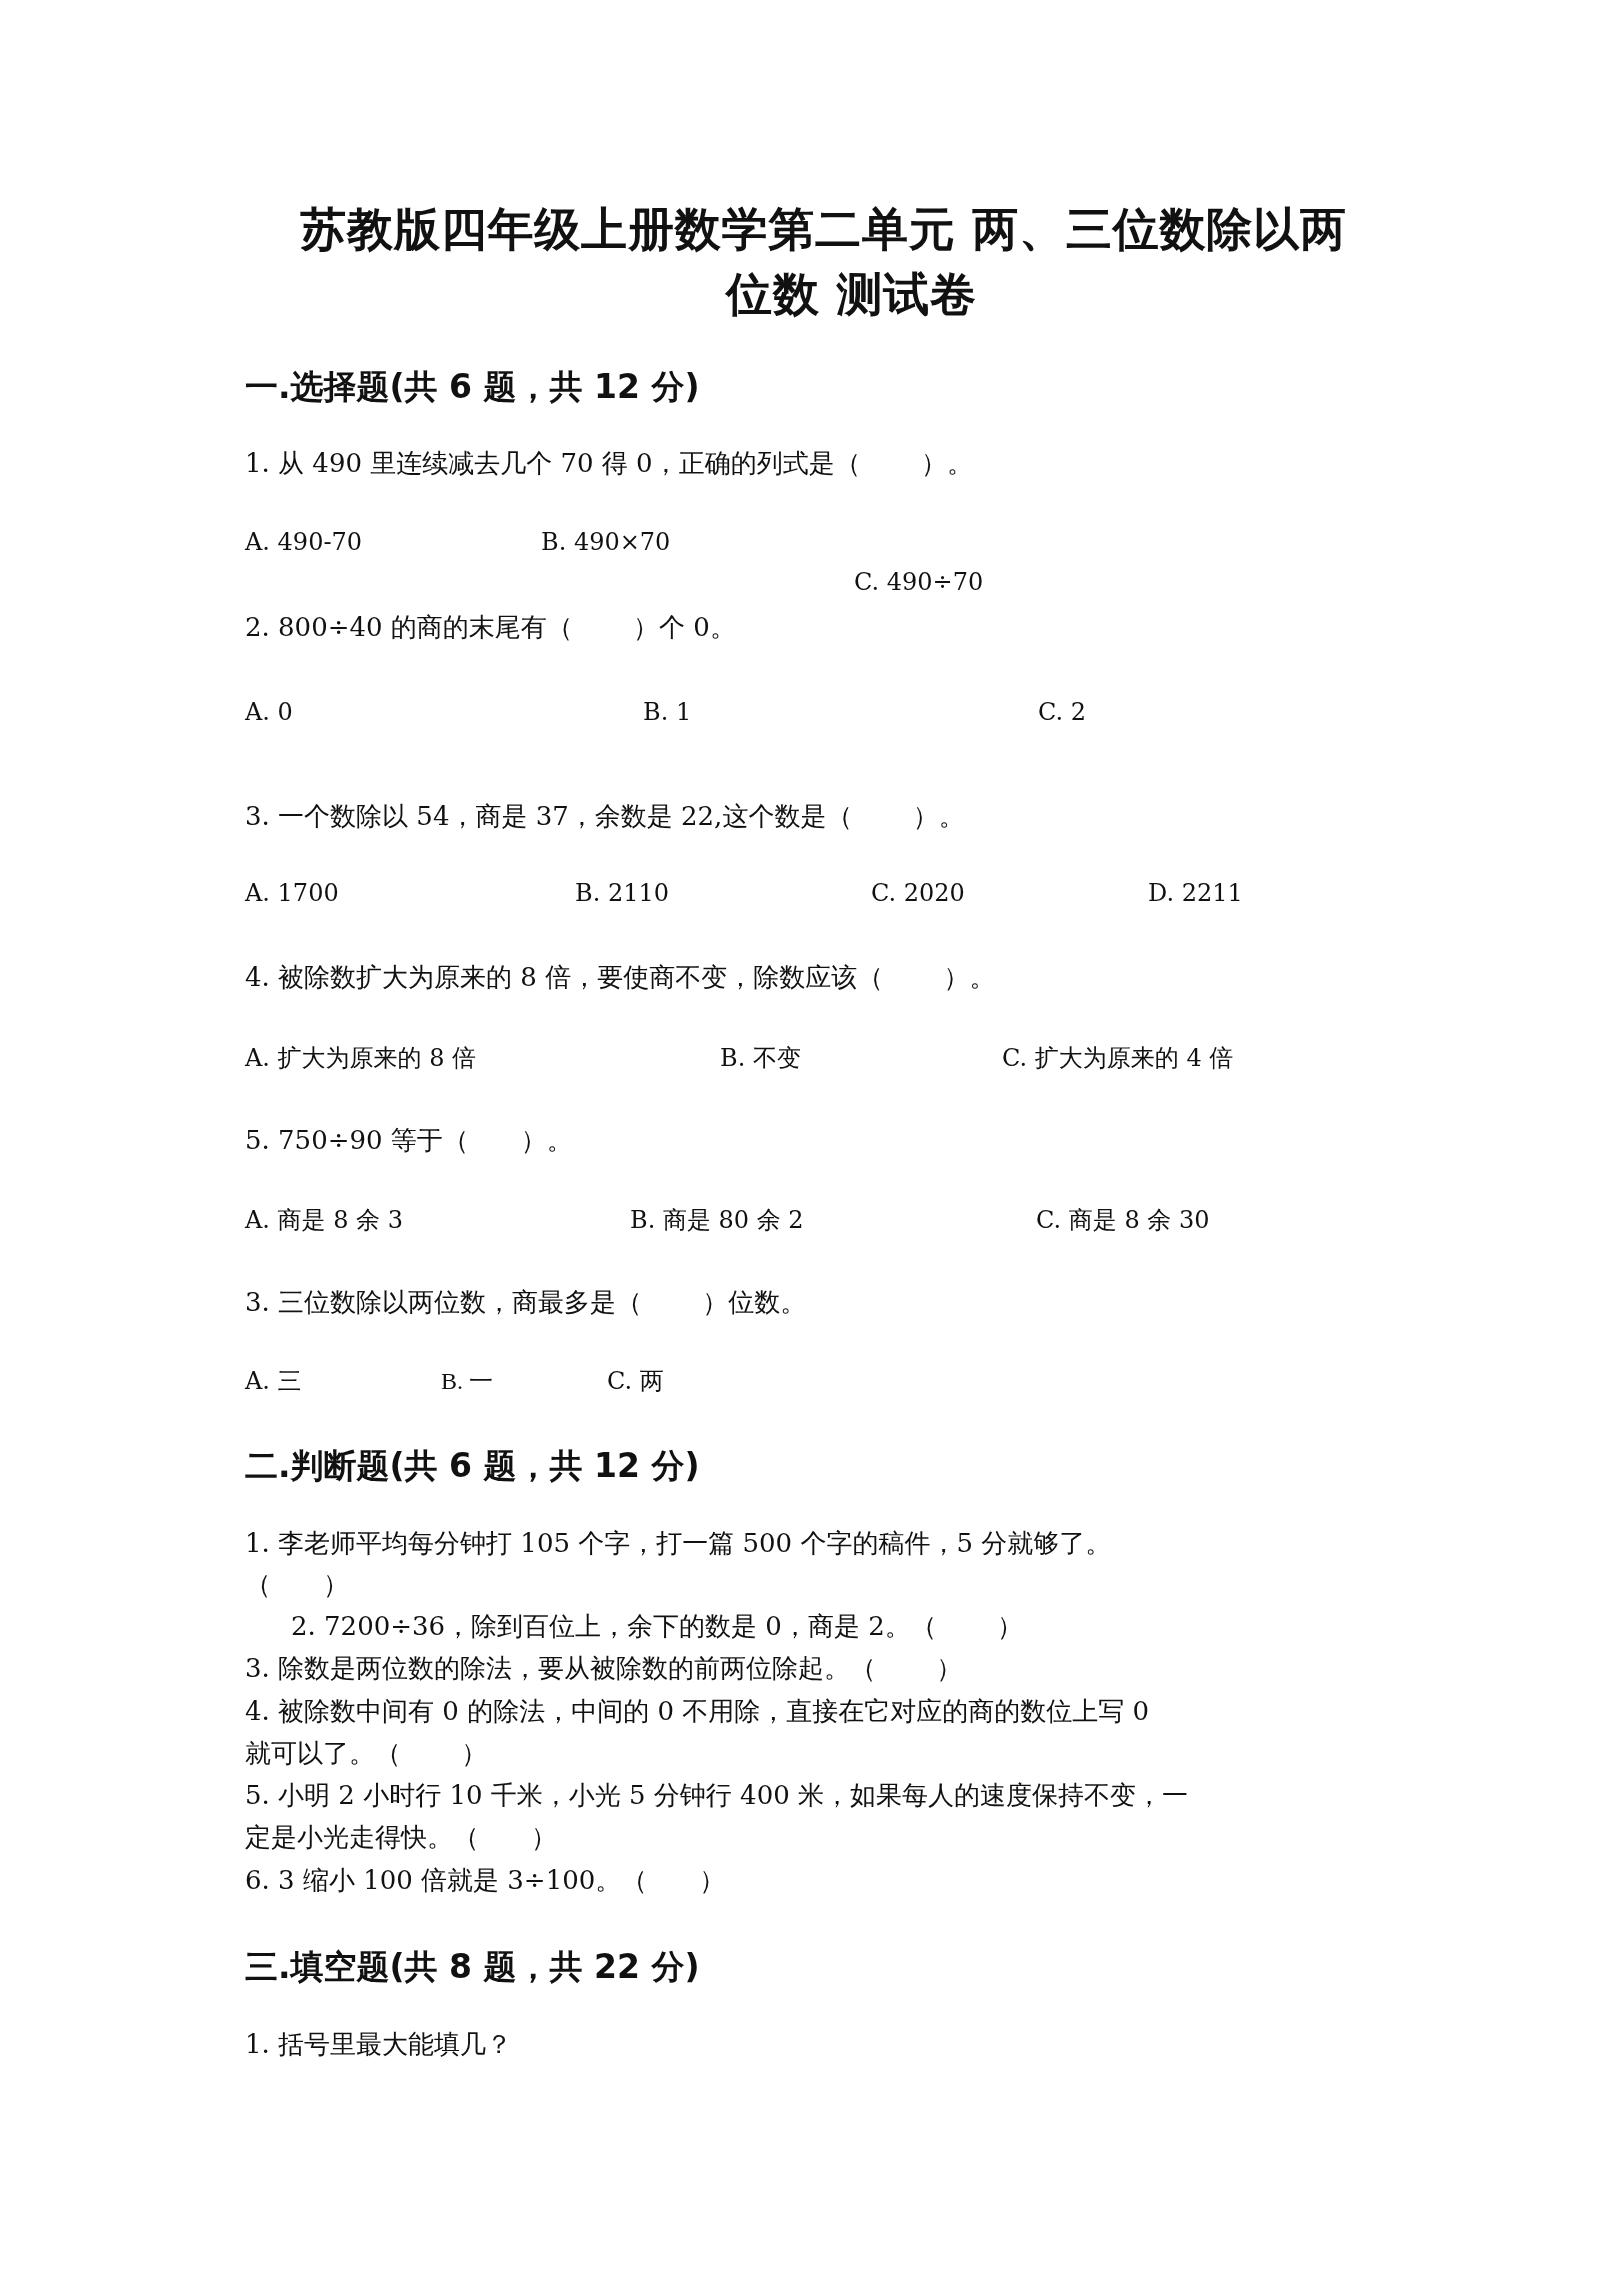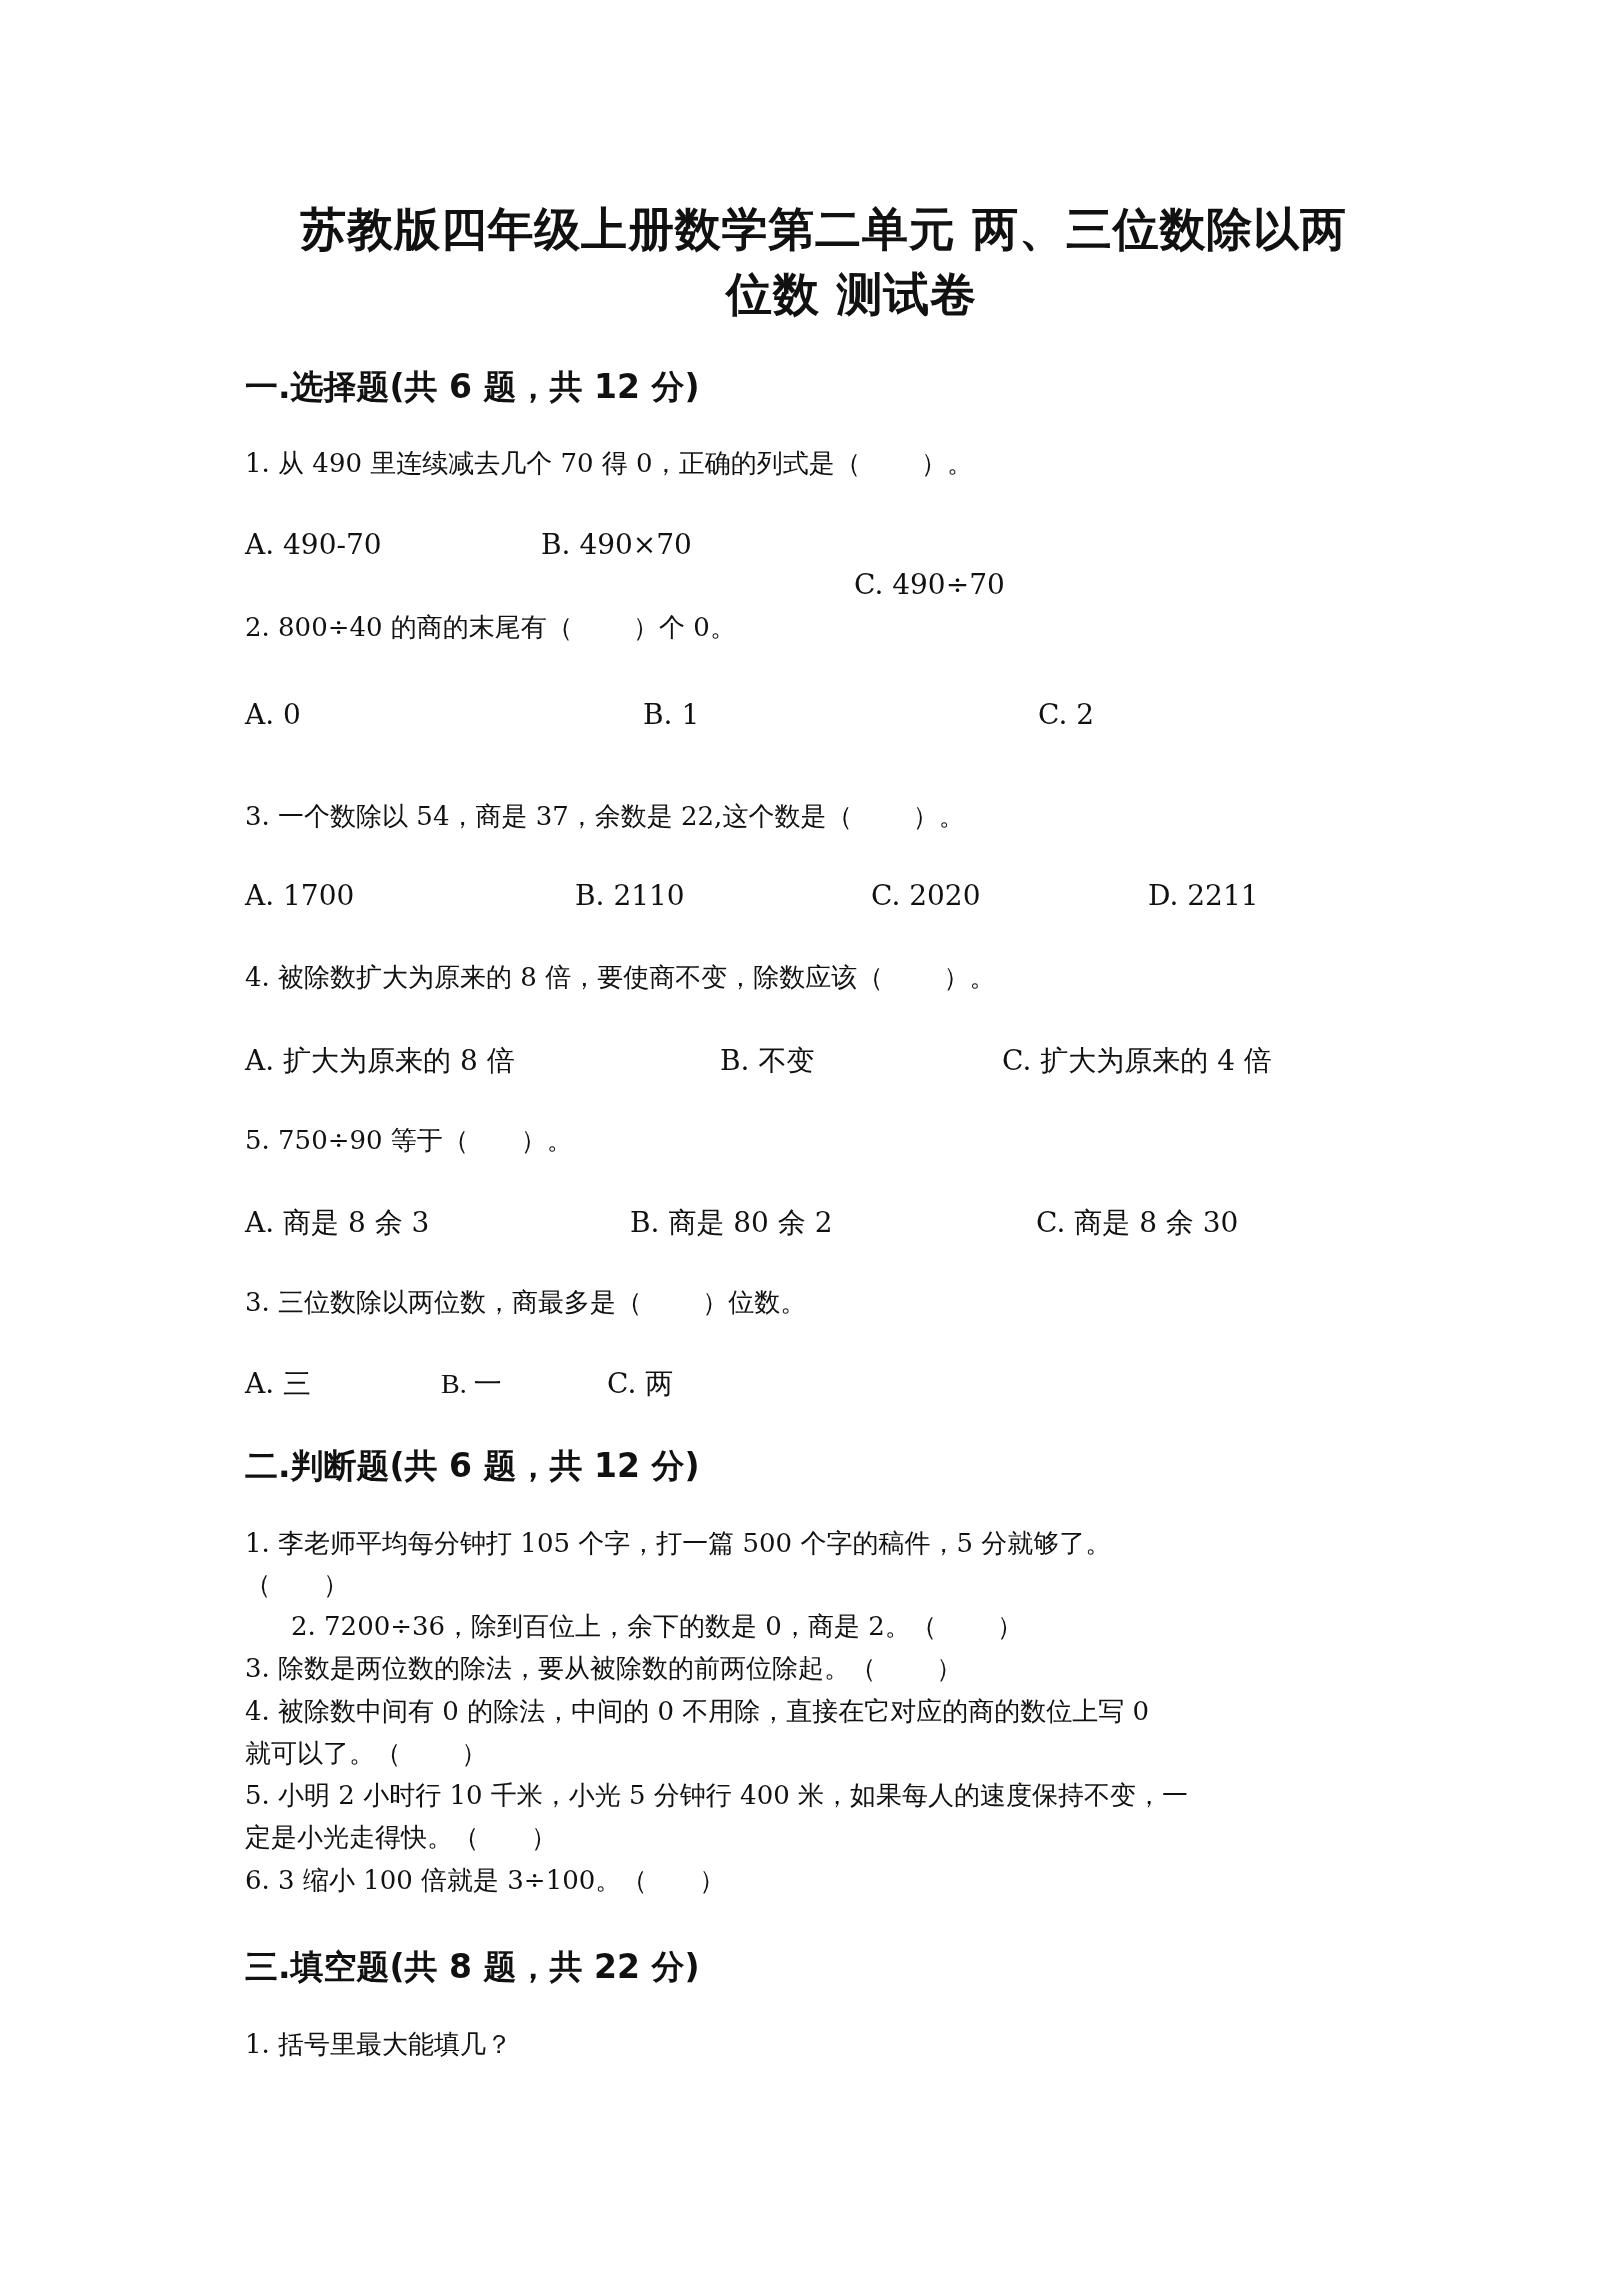--- a/index.html
+++ b/index.html
@@ -4,21 +4,21 @@
   <style>
     html, body { margin: 0; padding: 0; background: #ffffff; }
     body { width: 1623px; height: 2295px; position: relative; overflow: hidden;
            font-family: "DejaVu Serif", "Liberation Serif", serif; color: #111; }
     .abs { position: absolute; white-space: nowrap; }
     .title { font-family: "DejaVu Sans", "Liberation Sans", sans-serif; font-weight: bold;
              font-size: 46px; left: 12px; width: 1623px; text-align: center; letter-spacing: 0.8px; }
     .section { font-family: "DejaVu Sans", "Liberation Sans", sans-serif; font-weight: bold;
                font-size: 33px; left: 245px; }
     .q { font-size: 26px; left: 245px; }
-    .opt { font-size: 28px; }
+    .opt { font-size: 24px; }
   </style>
 </head>
 <body>
 
 <div>
 
   <div class="abs title" style="top:199px;">苏教版四年级上册数学第二单元  两、三位数除以两</div>
   <div class="abs title" style="top:264px;padding-left:28px;">位数  测试卷</div>
 
   <div class="abs section" style="top:365px;">一.选择题(共 6 题，共 12 分)</div>

